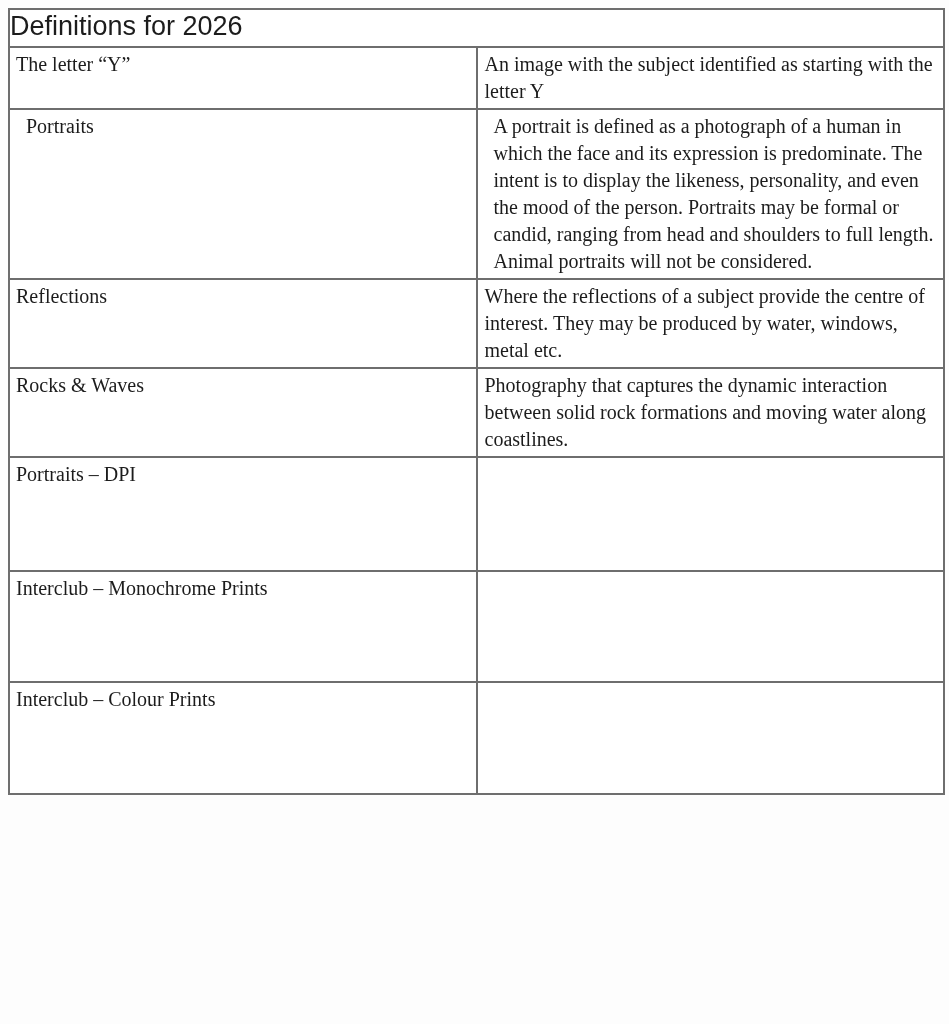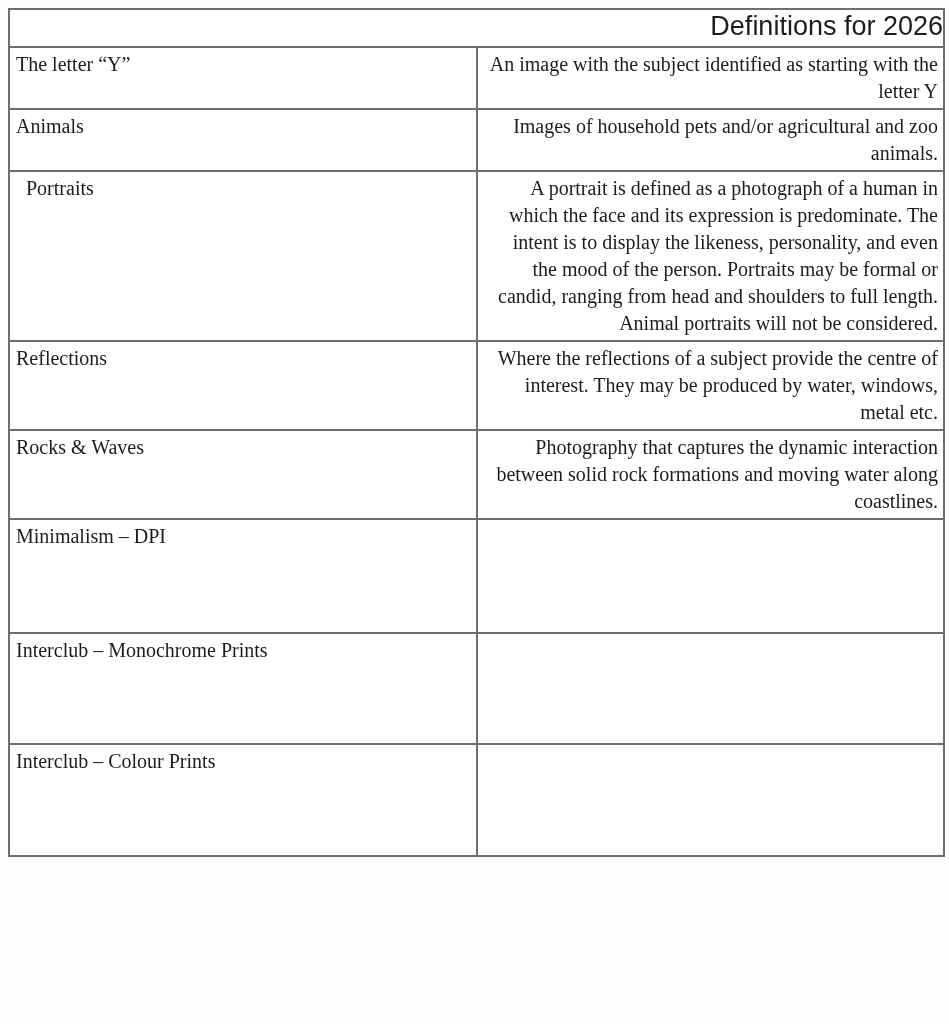--- a/index.html
+++ b/index.html
@@ -23,33 +23,33 @@
   }
   table.def-table td {
     border: 2px solid #6e6e6e;
     vertical-align: top;
     color: #1c1c1c;
     overflow: hidden;
   }
   td.title-cell {
     font-family: "Liberation Sans", "DejaVu Sans", sans-serif;
     font-size: 27px;
-    text-align: right;
+    text-align: left;
     padding: 1px 0 3px 0;
     height: 32px;
     vertical-align: middle;
   }
   td.term-cell, td.def-cell {
     font-family: "Liberation Serif", "DejaVu Serif", serif;
     font-size: 20px;
     line-height: 27px;
     padding: 3px 4px 3px 6px;
   }
   td.term-cell { width: 272px; }
-  td.def-cell  { padding-left: 7px; padding-right: 5px; text-align: right; }
+  td.def-cell  { padding-left: 7px; padding-right: 5px; }
 
   tr.r0  td { height: 54px; border-radius: 7px;  }
   tr.r1  td { height: 54px;  }
   tr.r2  td { height: 156px; padding-left: 16px; }
   tr.r3  td { height: 80px;  }
   tr.r4  td { height: 132px; }
   tr.r5  td { height: 81px;  }
   tr.r6  td { height: 53px;  }
   tr.r7  td { height: 106px; }
   tr.r8  td { height: 103px; margin-top: 21px; }
@@ -61,38 +61,34 @@
 <div class="table-wrap">
   <table class="def-table">
     <tbody>
       <tr>
         <td class="title-cell" colspan="2">Definitions for 2026</td>
       </tr>
       <tr class="r0">
         <td class="term-cell">The letter “Y”</td>
         <td class="def-cell">An image with the subject identified as starting with the letter Y</td>
       </tr>
-      <tr class="r1">
-        <td class="term-cell">Animals</td>
-        <td class="def-cell">Images of household pets and/or agricultural and zoo animals.</td>
-      </tr>
       <tr class="r2">
         <td class="term-cell">Portraits</td>
         <td class="def-cell">A portrait is defined as a photograph of a human in which the face and its expression is predominate. The intent is to display the likeness, personality, and even the mood of the person. Portraits may be formal or candid, ranging from head and shoulders to full length. Animal portraits will not be considered.</td>
       </tr>
       <tr class="r3">
         <td class="term-cell">Reflections</td>
         <td class="def-cell">Where the reflections of a subject provide the centre of interest. They may be produced by water, windows, metal etc.</td>
       </tr>
       <tr class="r5">
         <td class="term-cell">Rocks &amp; Waves</td>
         <td class="def-cell">Photography that captures the dynamic interaction between solid rock formations and moving water along coastlines.</td>
       </tr>
       <tr class="r7">
-        <td class="term-cell">Minimalism – DPI</td>
+        <td class="term-cell">Portraits – DPI</td>
         <td class="def-cell"></td>
       </tr>
       <tr class="r8">
         <td class="term-cell">Interclub – Monochrome Prints</td>
         <td class="def-cell"></td>
       </tr>
       <tr class="r9">
         <td class="term-cell">Interclub – Colour Prints</td>
         <td class="def-cell"></td>
       </tr>

